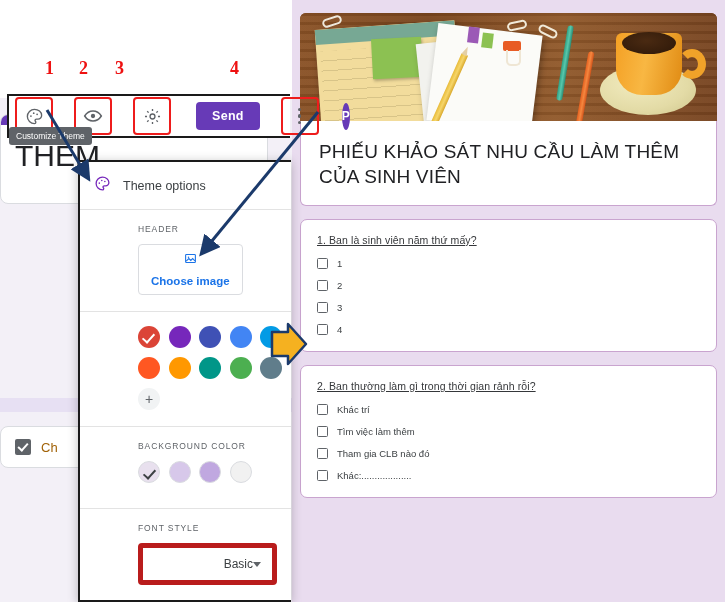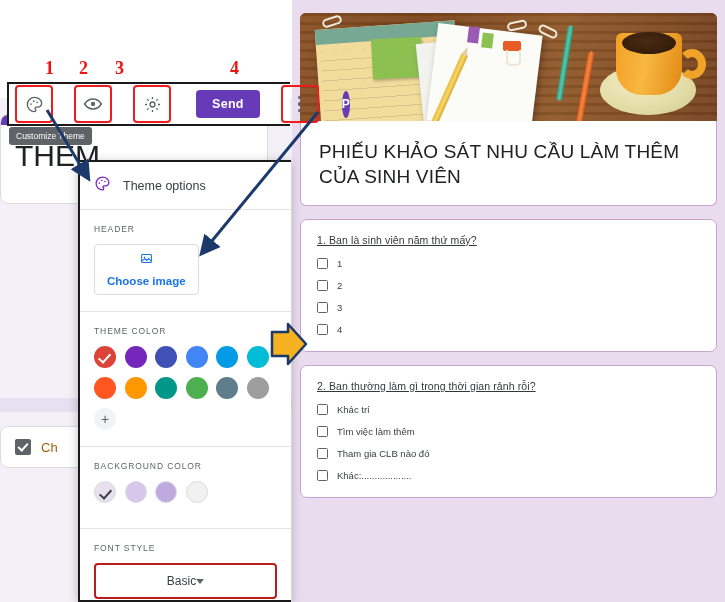--- a/index.html
+++ b/index.html
@@ -108,21 +108,21 @@
     border:1px solid #dadce0; border-radius:8px; padding:12px 14px; display:flex; align-items:center; gap:10px;
   }
   .eb-check{ width:16px;height:16px;background:#5f6368;border-radius:2px; position:relative; flex:0 0 auto;}
   .eb-check:after{content:""; position:absolute; left:4.5px; top:2px; width:4px;height:8px;
     border:solid #fff; border-width:0 2px 2px 0; transform:rotate(42deg);}
   .eb-chtext{ font-size:13px; color:#a16207; }
   .eb-stripe{ position:absolute; left:0; top:300px; width:292px; height:14px; background:#e7e0f3;}
 
   
   .toolbar {
-    position:absolute; left:7px; top:82px; width:283px; height:44px;
+    position:absolute; left:7px; top:94px; width:283px; height:44px;
     background:#fff; border:2px solid #1a1a1a; border-right:none;
     display:flex; align-items:center; padding:16px 6px; gap:21px; z-index:6;
   }
   .tb-btn {
     width:32px; height:32px; border-radius:50%;
     display:flex; align-items:center; justify-content:center; color:#5f6368;
   }
   .hl { border:2px solid #ee1c1c; border-radius:4px; padding:1px; }
   .send-btn {
     background:#673ab7; color:#fff; font-size:12.5px; font-weight:bold;
@@ -140,39 +140,39 @@
 
   
   .popup {
     position:absolute; left:78px; top:160px; width:213px; height:442px;
     background:#fff; border:2px solid #1a1a1a; border-right:none;
     box-shadow:0 2px 10px rgba(0,0,0,.25); z-index:8; overflow:hidden;
   }
   .pop-head { display:flex; align-items:center; gap:12px; padding:13px 14px; }
   .pop-head-title { font-size:12.5px; color:#3c4043; }
   .divider { height:1px; background:#e3e3e3; }
-  .sec { padding:14px 14px 16px 14px; }
+  .sec { padding:14px 14px 16px 14px;margin-left:44px; }
   .sec-label { font-size:8.5px; color:#5f6368; letter-spacing:.9px; margin-bottom:10px; }
   .choose-img {
     display:inline-flex; align-items:center; gap:8px;
     border:1px solid #dadce0; border-radius:4px; padding:7px 12px;
     color:#1a73e8; font-size:11.5px; font-weight:bold;flex-direction:column;
   }
   .swatch-row { display:flex; gap:8.5px; margin-bottom:9px; }
   .sw { width:22px;height:22px;border-radius:50%; position:relative; flex:0 0 auto;}
   .sw.sel:after{content:""; position:absolute; left:7px; top:4.5px; width:5px;height:10px;
     border:solid #fff; border-width:0 2px 2px 0; transform:rotate(42deg);}
   .sw.bg.sel:after{ border-color:#3c4043; }
   .plus {
     width:22px;height:22px;border-radius:50%;background:#f1f3f4;color:#5f6368;
     display:flex;align-items:center;justify-content:center;font-size:14px; margin-top:2px;
   }
   .font-select {
-    border:2px solid #b91c1c; border-radius:4px; padding:9px 11px;
-    display:flex; align-items:center; justify-content:center;
+    border:5px solid #b91c1c; border-radius:4px; padding:9px 11px;
+    display:flex; align-items:center; justify-content:flex-end;
     font-size:12px; color:#3c4043;
   }
   .caret { width:0;height:0;border-left:4.5px solid transparent;border-right:4.5px solid transparent;
     border-top:5px solid #5f6368; }
 
   
   .num {
     position:absolute; color:#ee1111; font-family:"Liberation Serif", serif;
     font-weight:bold; font-size:18px; z-index:12;
   }
@@ -333,21 +333,20 @@
             <circle cx="8.3" cy="9.6" r="1.4" fill="#1a73e8" stroke="none"></circle>
             <path d="M4 17l5-5 3.5 3.5L16 12l4 4.5"></path>
           </svg>
         </span>
         <span>Choose image</span>
       </div>
     </div>
     <div class="divider"></div>
 
     <div class="sec">
-      <div class="sec-label">THEME COLOR</div>
       <div class="swatch-row">
         <span class="sw sel" style="background: rgb(219, 68, 55);"></span>
         <span class="sw" style="background: rgb(118, 39, 187);"></span>
         <span class="sw" style="background: rgb(63, 81, 181);"></span>
         <span class="sw" style="background: rgb(66, 133, 244);"></span>
         <span class="sw" style="background: rgb(3, 155, 229);"></span>
         <span class="sw" style="background: rgb(0, 188, 212);"></span>
       </div>
       <div class="swatch-row">
         <span class="sw" style="background: rgb(255, 87, 34);"></span>

